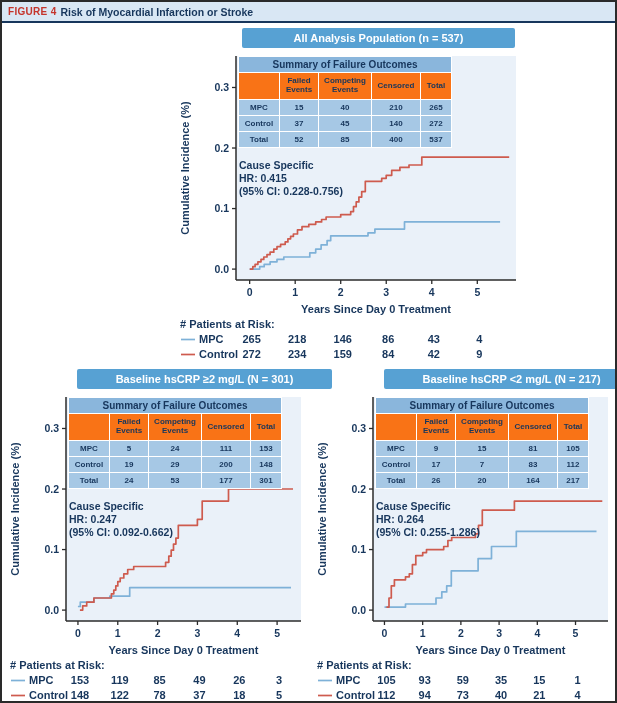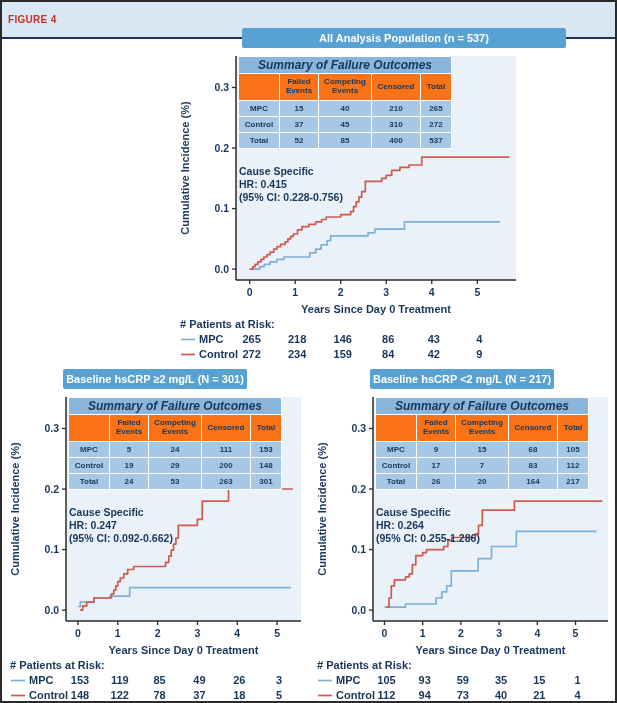--- a/index.html
+++ b/index.html
@@ -3,75 +3,76 @@
 <meta charset="utf-8">
 <style>
   html,body{margin:0;padding:0;background:#fff;}
   .canvas{
     position:relative; width:613px; height:699px;
     border:2px solid #2a2a2a; background:#fff; overflow:hidden;
     font-family:"Liberation Sans", sans-serif;
   }
   .fig-header{
     height:19px; background:#d9e7f4; border-bottom:2px solid #17365c;
-    display:flex; align-items:center; gap:4px; padding:8px 6px;
+    display:flex; align-items:center; gap:4px; padding:0 6px;
   }
   .fig-label{color:#c5342b; font-weight:bold; font-size:10px; letter-spacing:.3px;}
   .fig-title{color:#17365c; font-weight:bold; font-size:10.5px;}
 
   .panel{position:absolute;}
   #panel-top{left:176px; top:26px; width:354px;}
   #panel-left{left:6px; top:367px; width:304px;}
   #panel-right{left:313px; top:367px; width:304px;}
 
   .panel-title{
     height:20px; line-height:20px; background:#57a1d3; color:#fff;
     font-weight:bold; font-size:11px; text-align:center; border-radius:2px;
   }
-  #panel-top .panel-title{width:324px; margin-left:64px;}
-  .small .panel-title{width:184px; margin-left:55px;}
+  #panel-top .panel-title{width:273px; margin-left:64px;}
+  .small .panel-title{width:255px; margin-left:69px;}
 
   .chart-wrap{position:relative; margin-top:2px;}
 
   svg text{fill:#17365c;}
   svg .tick{font:700 10.5px "Liberation Sans", sans-serif;}
   svg .axis-label{font:700 11px "Liberation Sans", sans-serif;}
   svg .risk-title{font:700 11px "Liberation Sans", sans-serif;}
   svg .risk-label{font:700 11px "Liberation Sans", sans-serif;}
   svg .risk-num{font:700 11px "Liberation Sans", sans-serif;}
 
   table.summary{
     position:absolute; left:60px; top:6px; border-collapse:collapse;
     color:#17365c; table-layout:fixed;
   }
   table.summary th, table.summary td{
     border:1px solid #fff; text-align:center; font-weight:bold;
     font-size:8px; padding:1px 2px; background:#a6c8e5;
   }
-  table.summary .caption{background:#8ab6dc; font-size:12px; height:13px;font-style:italic;}
+  table.summary .caption{background:#8ab6dc; font-size:10px; height:13px;}
   table.summary thead tr.colhead th{background:#f97316; height:24px; line-height:1.1;}
   table.summary .c-label{width:36px;}
   table.summary .c-failed{width:34px;}
   table.summary .c-competing{width:48px;margin-top:32px;}
   table.summary .c-censored{width:44px;}
   table.summary .c-total{width:26px;}
   table.summary tbody tr{height:16px;}
 
   .hr-note{
-    position:absolute; left:61px; top:115px; color:#17365c;
+    position:absolute; left:61px; top:109px; color:#17365c;
     font-size:10.5px; font-weight:600; line-height:1.25; white-space:nowrap;
   }
 </style>
 </head>
 <body>
 
 <div class="canvas">
 
   <div class="fig-header">
     <span class="fig-label">FIGURE 4</span>
+    <span class="fig-title">Risk of Myocardial Infarction or Stroke</span>
   </div>
 
   <div class="panel top" id="panel-top">
   <div class="panel-title">All Analysis Population (n = 537)</div>
   <div class="chart-wrap">
     <svg class="chart" width="354" height="314" viewBox="0 0 354 314">
           <rect x="58" y="6" width="280" height="224" fill="#eaf1f9"></rect>
           <line x1="58" y1="6" x2="58" y2="230" stroke="#2b2b2b" stroke-width="1.5"></line>
           <line x1="58" y1="230" x2="338" y2="230" stroke="#2b2b2b" stroke-width="1.5"></line>
           <line x1="71.65853658536585" y1="230" x2="71.65853658536585" y2="234" stroke="#2b2b2b" stroke-width="1.3"></line>
@@ -134,21 +135,21 @@
           <th>MPC</th>
           <td>15</td>
           <td>40</td>
           <td>210</td>
           <td>265</td>
         </tr>
         <tr>
           <th>Control</th>
           <td>37</td>
           <td>45</td>
-          <td>310</td>
+          <td>140</td>
           <td>272</td>
         </tr>
         <tr>
           <th>Total</th>
           <td>52</td>
           <td>85</td>
           <td>400</td>
           <td>537</td>
         </tr>
       </tbody>
@@ -234,21 +235,21 @@
           <th>Control</th>
           <td>19</td>
           <td>29</td>
           <td>200</td>
           <td>148</td>
         </tr>
         <tr>
           <th>Total</th>
           <td>24</td>
           <td>53</td>
-          <td>263</td>
+          <td>177</td>
           <td>301</td>
         </tr>
       </tbody>
     </table>
     <div class="hr-note">
       <div>Cause Specific</div>
       <div>HR: 0.247</div>
       <div>(95% CI: 0.092-0.662)</div>
     </div>
   </div>
@@ -313,21 +314,21 @@
           <th class="c-competing">Competing Events</th>
           <th class="c-censored">Censored</th>
           <th class="c-total">Total</th>
         </tr>
       </thead>
       <tbody>
         <tr>
           <th>MPC</th>
           <td>9</td>
           <td>15</td>
-          <td>68</td>
+          <td>81</td>
           <td>105</td>
         </tr>
         <tr>
           <th>Control</th>
           <td>17</td>
           <td>7</td>
           <td>83</td>
           <td>112</td>
         </tr>
         <tr>

